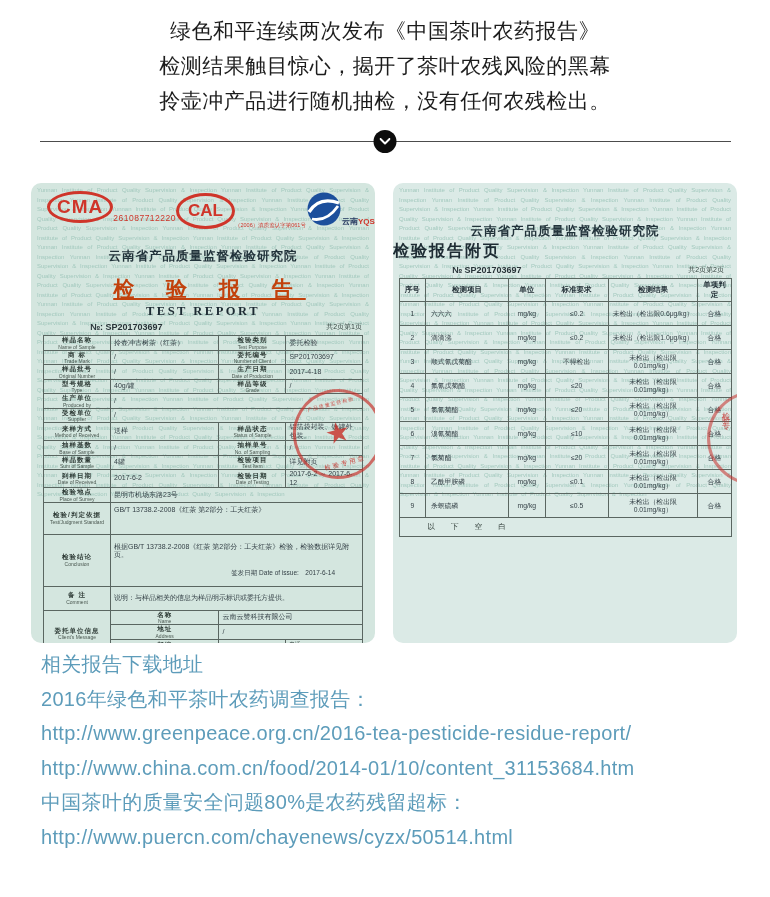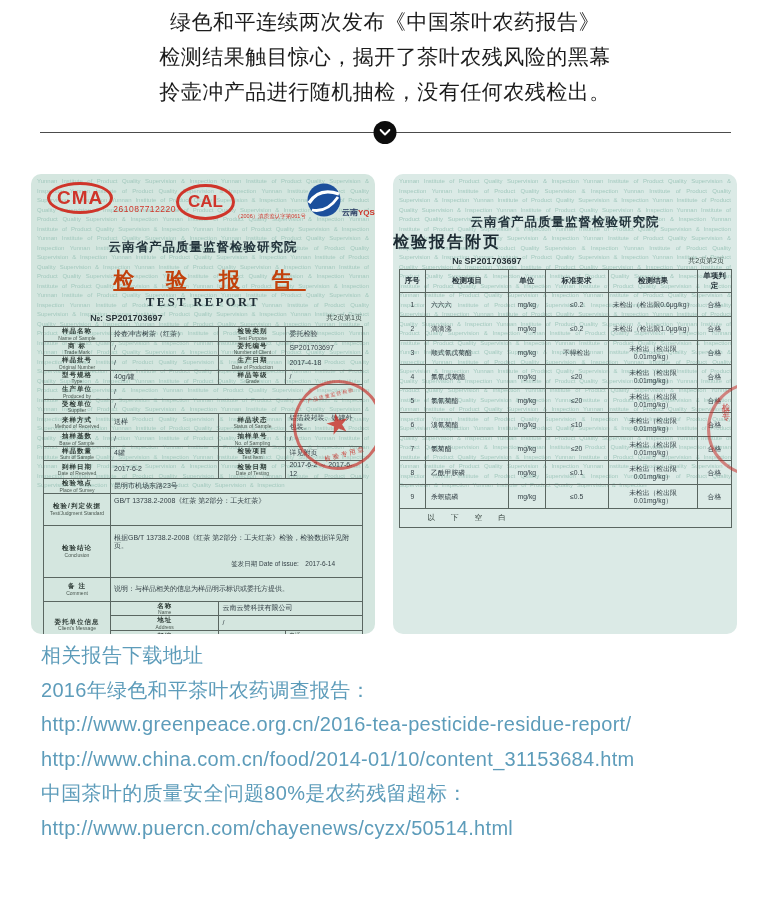--- a/index.html
+++ b/index.html
@@ -1,21 +1,21 @@
 <!DOCTYPE html>
 <html><head>
 <meta charset="utf-8">
 <style>
   html,body{margin:0;padding:0;}
   body{
     width:770px;height:897px;background:#ffffff;position:relative;overflow:hidden;
     font-family:"Liberation Sans","DejaVu Sans",sans-serif;
   }
   
-  .intro{padding-top:4px;text-align:center;color:#1c1c1c;font-size:21px;line-height:35px;font-weight:500;letter-spacing:.5px;}
+  .intro{padding-top:13px;text-align:center;color:#1c1c1c;font-size:21px;line-height:35px;font-weight:500;letter-spacing:.5px;}
   
   .divider{position:relative;height:36px;margin-top:6px;}
   .divider .line{position:absolute;left:40px;right:39px;top:17px;border-top:1px solid #4c4c4c;}
   .divider .knob{position:absolute;left:50%;top:6px;transform:translateX(-50%);width:23px;height:23px;background:#0d0d0d;border-radius:50%;display:flex;align-items:center;justify-content:center;}
   
   .reports{display:flex;gap:18px;padding:0 31px;margin-top:23px;}
   .card{position:relative;width:344px;height:460px;border-radius:10px;overflow:hidden;box-sizing:border-box;flex:0 0 auto;}
   .card.left{background:#d4e6df;}
   .card.right{background:#dbeae6;}
   .watermark{position:absolute;inset:0;padding:3px 6px;font-size:6px;line-height:9.5px;color:#a3c9be;overflow:hidden;z-index:0;text-align:justify;word-spacing:2px;}

